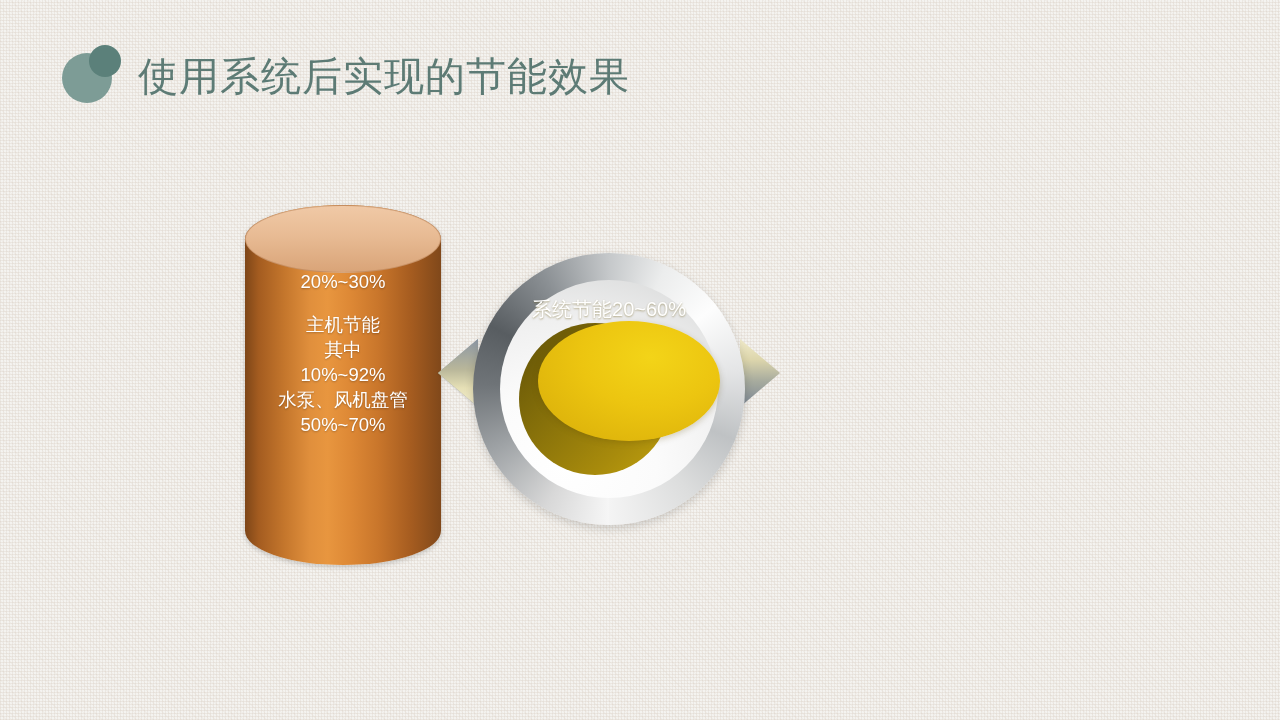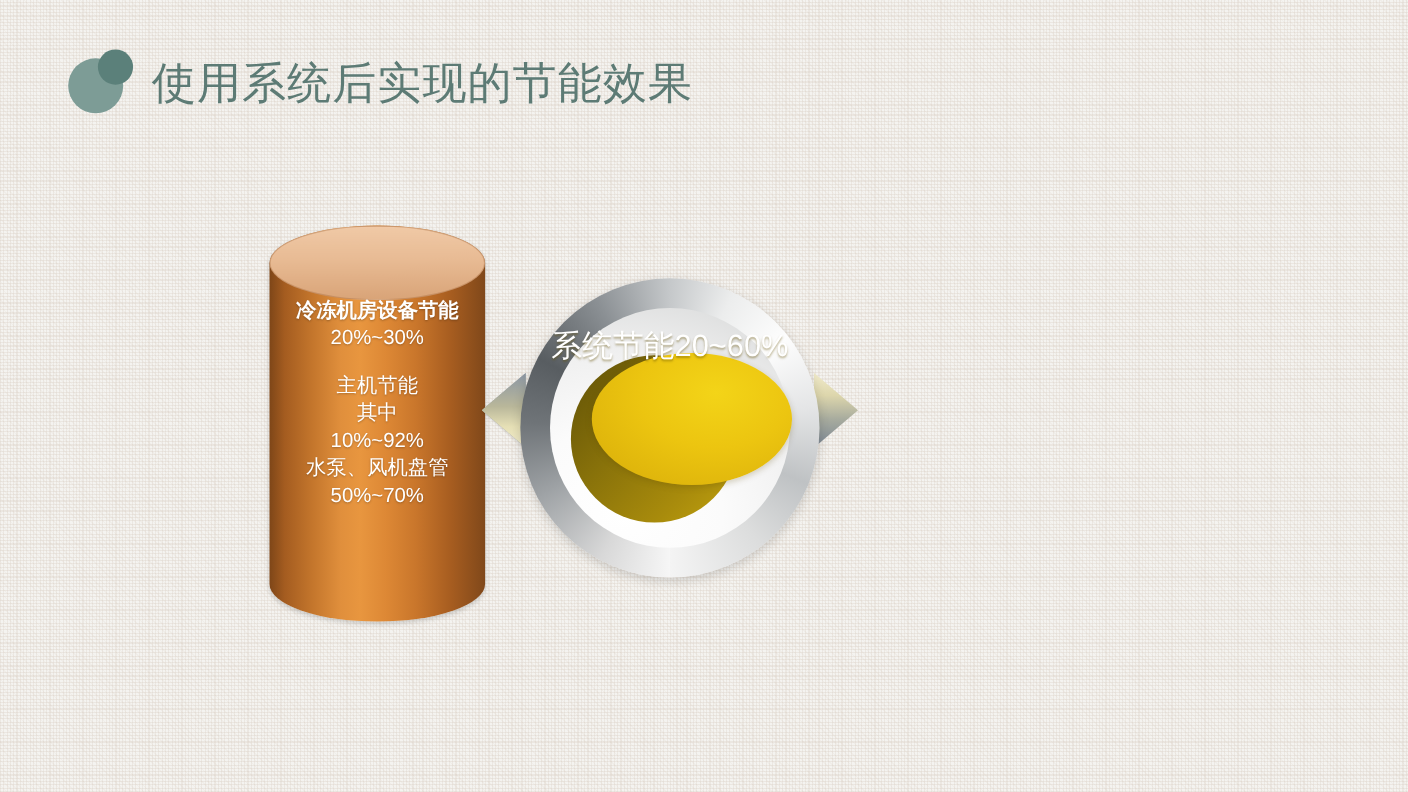--- a/index.html
+++ b/index.html
@@ -241,21 +241,21 @@
     z-index: 6;
     background:
       radial-gradient(ellipse 120% 130% at 62% 30%, #f3d418 0%, #ecc510 32%, #ddb30b 62%, #c79c06 88%, #b58c04 100%);
     box-shadow: 0 2px 6px rgba(90,70,0,0.25);
   }
   #emblem-label {
     position: absolute;
     left: 0; top: 43px;
     width: 100%;
     text-align: center;
-    font-size: 28px;
+    font-size: 20px;
     font-weight: 500;
     color: #ffffff;
     text-shadow: 0 1px 2px rgba(100,80,0,0.45);
     white-space: nowrap;
     z-index: 7;
   }
 </style>
 </head>
 <body>
 
@@ -266,21 +266,20 @@
       <div id="logo-circle-big"></div>
       <div id="logo-circle-small"></div>
     </div>
     <div id="page-title">使用系统后实现的节能效果</div>
   </div>
 
   <div id="cyl-left" class="cyl">
     <div class="cyl-body"></div>
     <div class="cyl-top"></div>
     <div id="cyl-left-text" class="cyl-text">
-      <div class="hl">冷冻机房设备节能</div>
       <div>20%~30%</div>
       <span class="gap"></span>
       <div>主机节能</div>
       <div>其中</div>
       <div>10%~92%</div>
       <div>水泵、风机盘管</div>
       <div>50%~70%</div>
     </div>
   </div>
 

